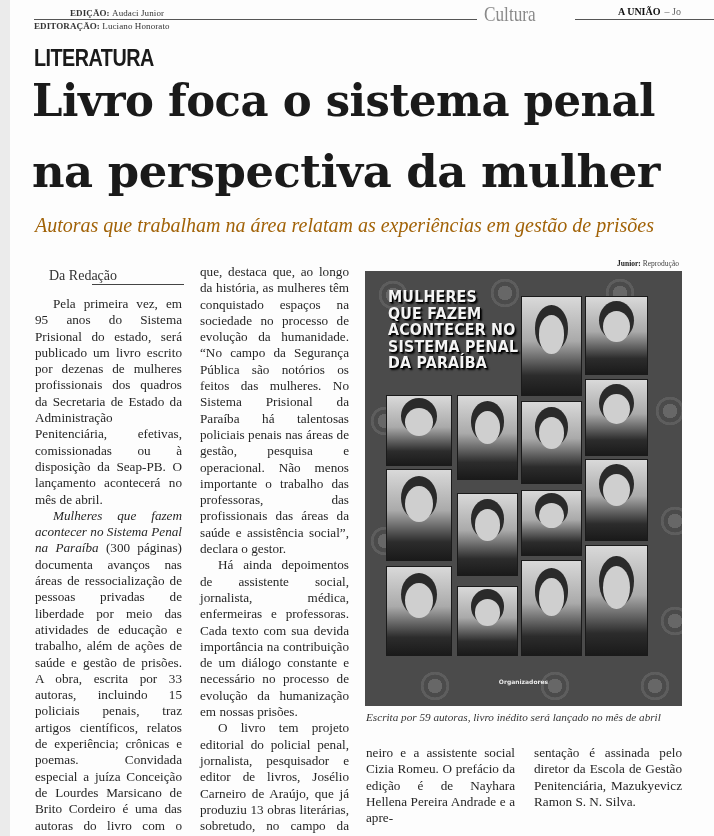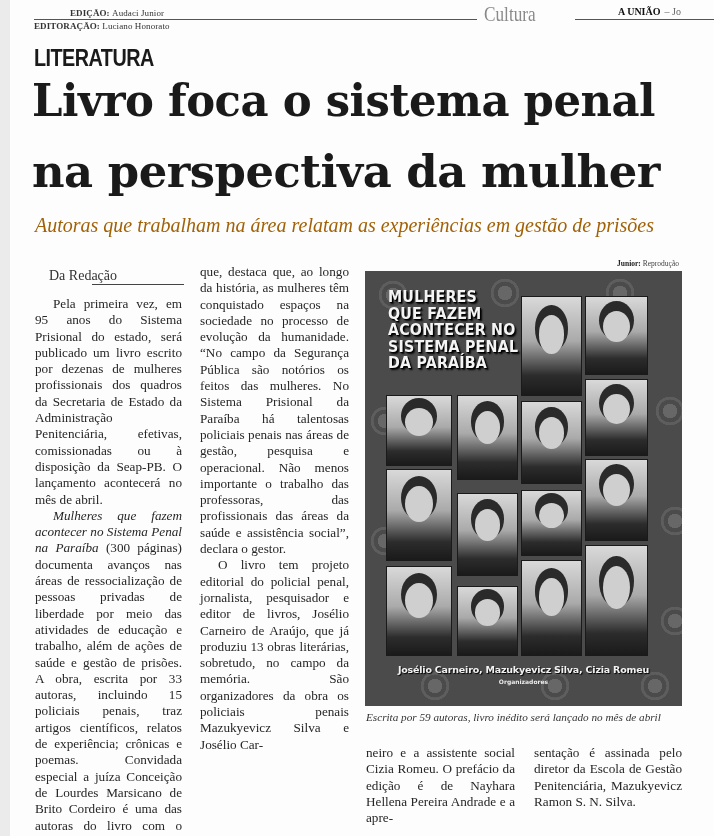--- a/index.html
+++ b/index.html
@@ -52,20 +52,21 @@
 <div class="byline-rule"></div>
 
 <div class="col" style="left:35px;top:296px;width:147px;">
   <p>Pela primeira vez, em 95 anos do Sistema Prisional do estado, será publicado um livro escrito por dezenas de mulheres profissionais dos quadros da Secretaria de Estado da Administração Penitenciária, efetivas, comissionadas ou à disposição da Seap-PB. O lançamento acontecerá no mês de abril.</p>
   <p><i>Mulheres que fazem acontecer no Sistema Penal na Paraíba</i><span> (300 páginas) documenta avanços nas áreas de ressocialização de pessoas privadas de liberdade por meio das atividades de educação e trabalho, além de ações de saúde e gestão de prisões. A obra, escrita por 33 autoras, incluindo 15 policiais penais, traz artigos científicos, relatos de experiência; crônicas e poemas. Convidada especial a juíza Conceição de Lourdes Marsicano de Brito Cordeiro é uma das autoras do livro com o tema </span><i>Audiência de Custódia: Ensaio Crítico.</i></p>
 
 </div>
 
 <div class="col" style="left:200px;top:264px;width:149px;">
   <p class="noind">que, destaca que, ao longo da história, as mulheres têm conquistado espaços na sociedade no processo de evolução da humanidade. “No campo da Segurança Pública são notórios os feitos das mulheres. No Sistema Prisional da Paraíba há talentosas policiais penais nas áreas de gestão, pesquisa e operacional. Não menos importante o trabalho das professoras, das profissionais das áreas da saúde e assistência social”, declara o gestor.</p>
+  <p>Há ainda depoimentos de assistente social, jornalista, médica, enfermeiras e professoras. Cada texto com sua devida importância na contribuição de um diálogo constante e necessário no processo de evolução da humanização em nossas prisões.</p>
   <p>O livro tem projeto editorial do policial penal, jornalista, pesquisador e editor de livros, Josélio Carneiro de Araújo, que já produziu 13 obras literárias, sobretudo, no campo da memória. São organizadores da obra os policiais penais Mazukyevicz Silva e Josélio Car-</p>
 </div>
 
 <div class="photo-panel">
   <div class="orn" style="left:8px;top:4px;"></div>
   <div class="orn" style="left:120px;top:2px;"></div>
   <div class="orn" style="left:235px;top:2px;"></div>
   <div class="orn" style="left:285px;top:120px;"></div>
   <div class="orn" style="left:0px;top:130px;"></div>
   <div class="orn" style="left:290px;top:230px;"></div>
@@ -94,21 +95,20 @@
   <div class="ph" style="left:156px;top:25px;width:61px;height:100px;"></div>
   <div class="ph" style="left:156px;top:130px;width:61px;height:83px;"></div>
   <div class="ph" style="left:156px;top:219px;width:61px;height:66px;"></div>
   <div class="ph" style="left:156px;top:289px;width:61px;height:96px;"></div>
 
   <div class="ph" style="left:220px;top:25px;width:63px;height:79px;"></div>
   <div class="ph" style="left:220px;top:108px;width:63px;height:77px;"></div>
   <div class="ph" style="left:220px;top:188px;width:63px;height:82px;"></div>
   <div class="ph" style="left:220px;top:274px;width:63px;height:111px;"></div>
 
-  <div class="cover-names">Josélio Carneiro, Mazukyevicz Silva, Cizia Romeu</div>
   <div class="cover-org">Organizadores</div>
 </div>
 
 <div class="caption">Escrita por 59 autoras, livro inédito será lançado no mês de abril</div>
 
 <div class="col" style="left:366px;top:745px;width:149px;">
   <p class="noind">neiro e a assistente social Cizia Romeu. O prefácio da edição é de Nayhara Hellena Pereira Andrade e a apre-</p>
 </div>
 <div class="col" style="left:534px;top:745px;width:148px;">
   <p class="noind">sentação é assinada pelo diretor da Escola de Gestão Penitenciária, Mazukyevicz Ramon S. N. Silva.</p>

